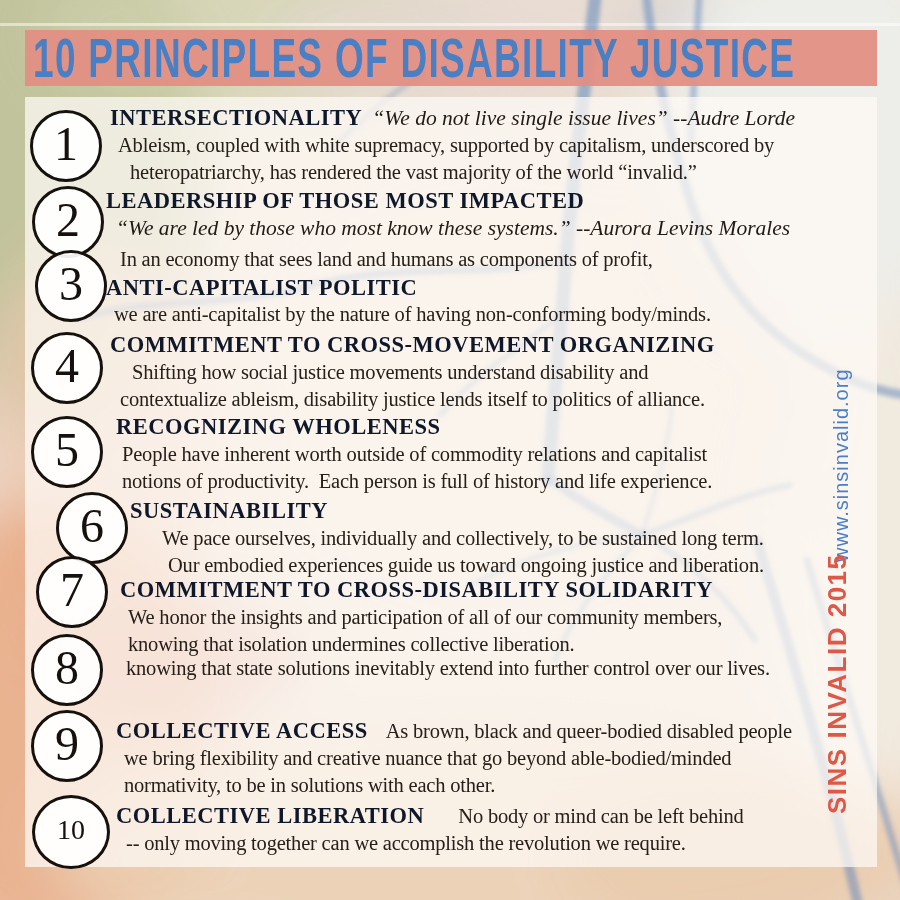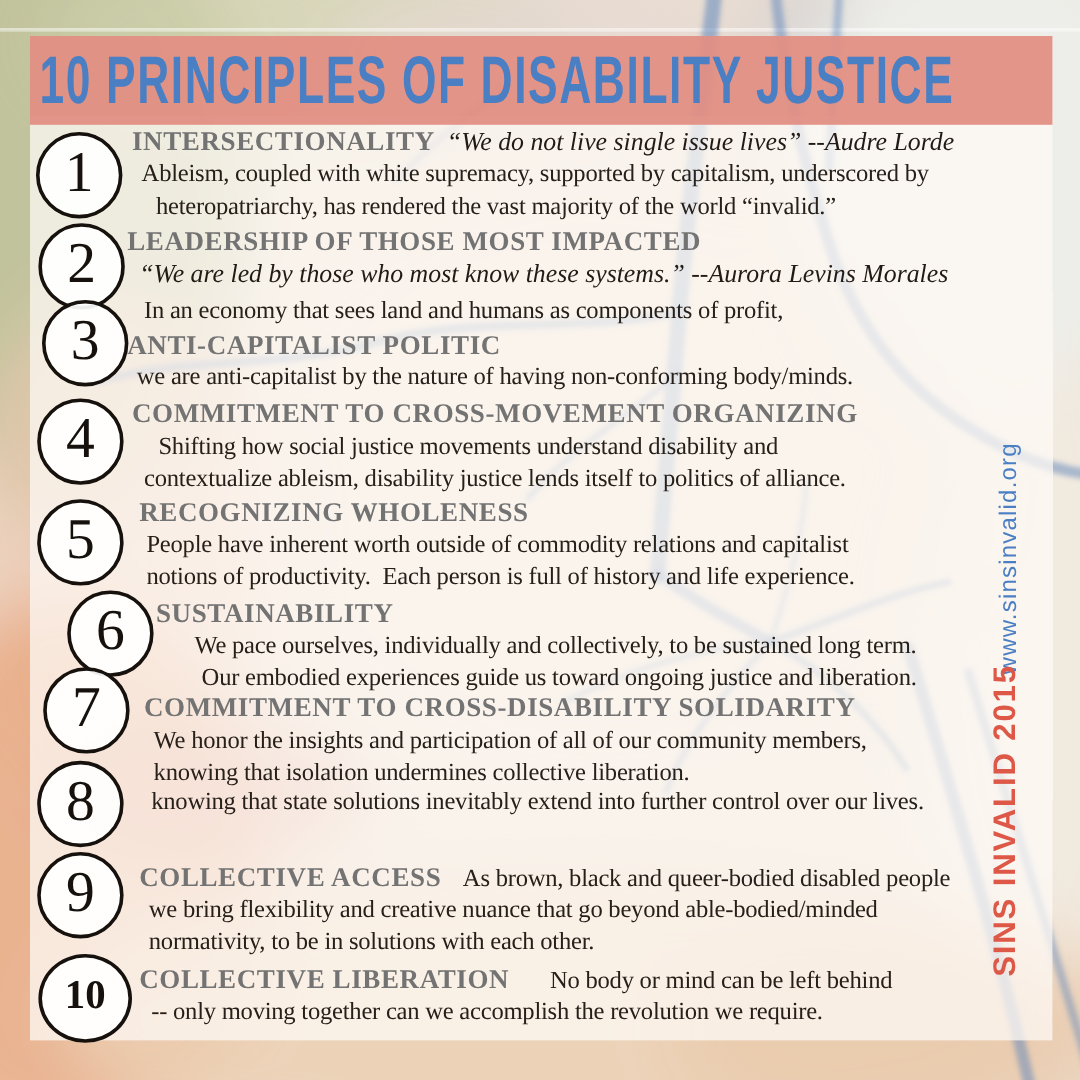--- a/index.html
+++ b/index.html
@@ -6,43 +6,43 @@
   .poster {
     position:relative; width:900px; height:900px; overflow:hidden;
     font-family:"Liberation Serif", serif; background:#ece0d2;
   }
   .bg { position:absolute; left:0; top:0; }
   .overlay {
     position:absolute; left:25px; top:97px; width:852px; height:770px;
     background:rgba(253,250,246,0.74);
   }
   .banner {
-    position:absolute; left:25px; top:30px; width:852px; height:74px;
+    position:absolute; left:25px; top:30px; width:852px; height:56px;
     background:rgba(226,142,130,0.93); display:flex; align-items:center;
   }
   .banner-text {
     font-family:"Liberation Sans", sans-serif; font-weight:bold;
     font-size:56px; letter-spacing:2px; color:#4a7fc4; white-space:pre;
     transform:scaleX(0.66); transform-origin:0 50%; margin-left:8px; line-height:1;
   }
   .badge {
     position:absolute; width:72px; height:72px; box-sizing:border-box;
     border:3px solid #16110d; border-radius:50%;
     background:rgba(255,255,255,0.92);
     display:flex; align-items:center; justify-content:center;
   }
   .badge.b10 { width:78px; height:74px; }
   .num { font-size:48px; line-height:1; color:#16110d; padding-bottom:4px; }
-  .badge.b10 .num { font-size:34px;font-weight:bold; }
+  .badge.b10 .num { font-size:28px; }
   .ptext { position:absolute; }
   .pline {
     white-space:pre; line-height:27.5px; height:27.5px;
     font-size:20.5px; letter-spacing:-0.2px; color:#27201a;
   }
-  .ptitle { font-weight:bold; font-size:22.5px; letter-spacing:0.5px; color:#737373; }
+  .ptitle { font-weight:bold; font-size:22.5px; letter-spacing:0.5px; color:#0f172a; }
   .pquote { font-style:italic; font-size:21.5px; letter-spacing:0; color:#211a15; }
   .pinline { font-size:20.5px; letter-spacing:-0.2px; color:#27201a; }
   .vtext {
     position:absolute; writing-mode:vertical-rl; transform:rotate(180deg);
     font-family:"Liberation Sans", sans-serif; white-space:pre; line-height:1;
   }
   .vurl  { left:831px; top:352px; height:210px; width:26px; font-size:20px; letter-spacing:1px; color:#4a7fc4; }
   .vcredit { left:824px; top:566px; height:248px; width:34px; font-size:26px; font-weight:bold; letter-spacing:1.5px; color:#de5848; }
 </style>
 </head>

